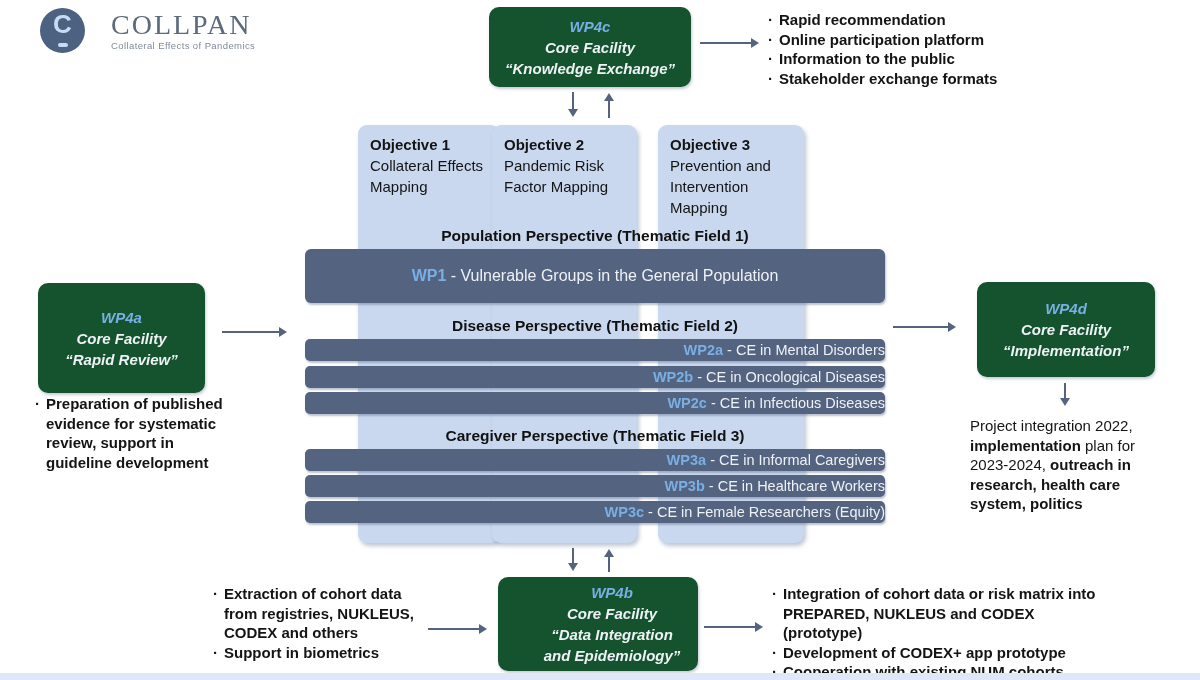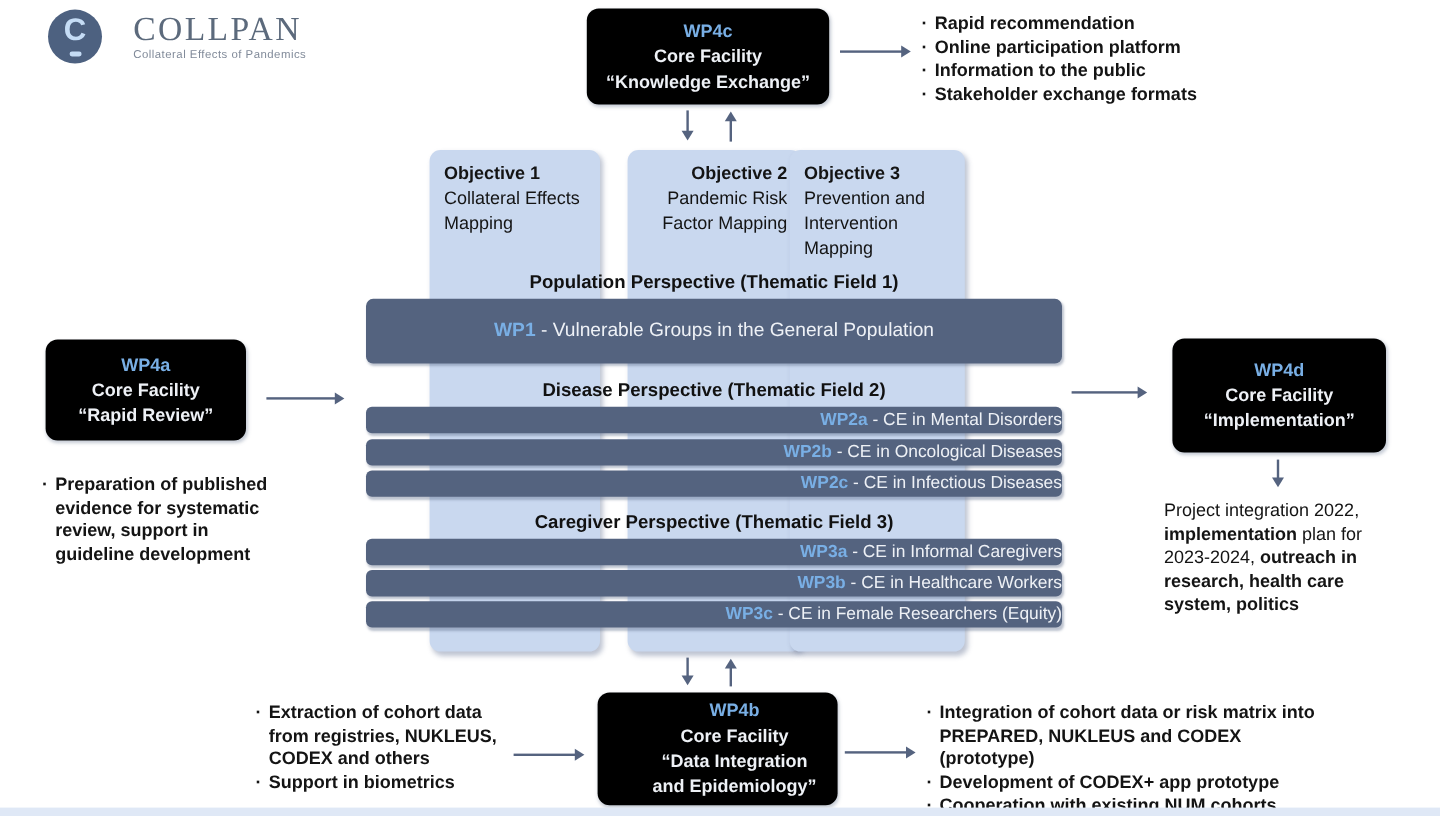--- a/index.html
+++ b/index.html
@@ -29,41 +29,41 @@
   }
   .logo-text { margin-left:26px; padding-top:4px; }
   .logo-title {
     font-family:"Liberation Serif", serif;
     font-size:28px; line-height:26px; color:#5c6a7c; letter-spacing:2px;
   }
   .logo-tagline { font-size:9.5px; color:#808a99; margin-top:2px; letter-spacing:0.4px; }
 
   
   .facility {
-    position:absolute; background:#000000; border-radius:10px;
+    position:absolute; background:#14532d; border-radius:10px;
     color:#eef1f6; text-align:center; font-weight:700;
     display:flex; flex-direction:column; justify-content:center;
-    padding:6px 10px; box-shadow:1px 2px 3px rgba(90,105,135,0.35);
+    padding:6px 10px; box-shadow:1px 2px 3px rgba(90,105,135,0.35);font-style:italic;
   }
   .facility .wpid { color:#79afe5; display:block; }
   .facility .line { display:block; }
   #wp4c { left:489px; top:7px;   width:202px; height:80px; font-size:15px; line-height:21px; }
-  #wp4a { left:38px;  top:283px; width:167px; height:84px; font-size:15px; line-height:21px; }
+  #wp4a { left:38px;  top:283px; width:167px; height:110px; font-size:15px; line-height:21px; }
   #wp4d { left:977px; top:282px; width:178px; height:95px; font-size:15px; line-height:21px; }
   #wp4b { left:498px; top:577px; width:200px; height:94px; font-size:15px; line-height:21px;padding-left:38px; }
 
   
   .col {
     position:absolute; top:125px; height:418px;
     background:#c9d8ef; border-radius:9px;
     box-shadow:2px 3px 4px rgba(110,125,155,0.45);
     padding:9px 12px; z-index:1;
   }
   #col1 { left:358px; width:142px; }
-  #col2 { left:523px; width:145px;text-align:right; }
+  #col2 { left:492px; width:145px; }
   #col3 { left:658px; width:146px; }
   .col-title { font-weight:700; font-size:15px; line-height:21px; color:#141414; }
   .col-sub   { font-size:15px; line-height:21px; color:#141414; }
 
   
   .persp {
     position:absolute; left:305px; width:580px; text-align:center;
     font-weight:700; font-size:15.5px; color:#111; z-index:2;
   }
   .bar {

